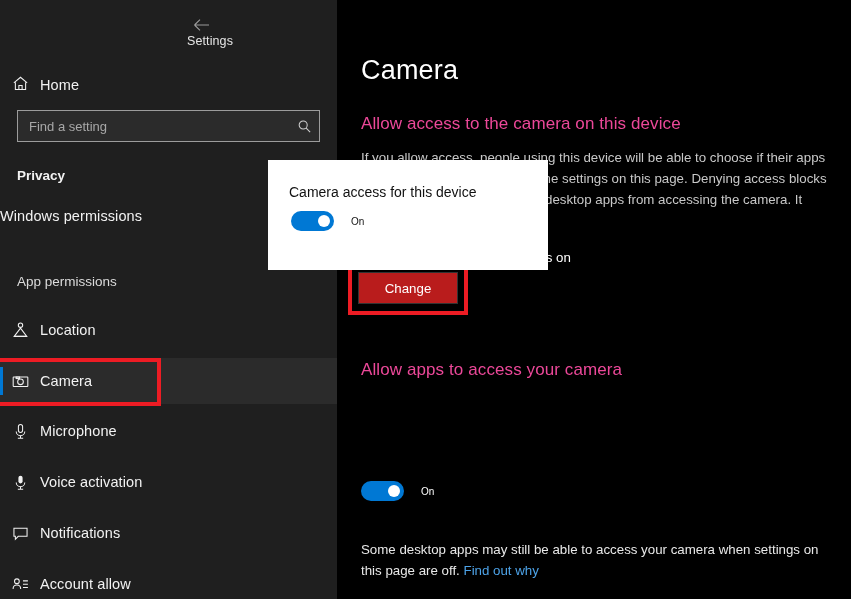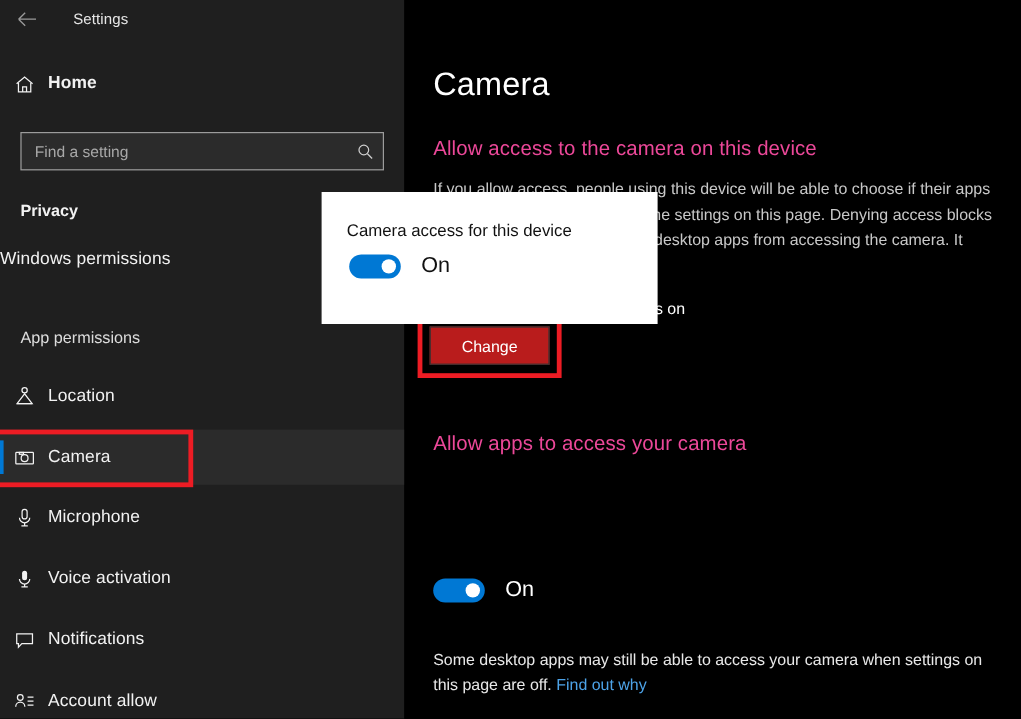--- a/index.html
+++ b/index.html
@@ -17,23 +17,23 @@
 
   
   #sidebar {
     position: absolute;
     left: 0; top: 0;
     width: 337px; height: 599px;
     background: #1f1f1f;
   }
   #titlebar {
     position: absolute;
-    left: 0; top: 0;
+    left: 0; top: 16px;
     width: 403px; height: 32px;
-    display: flex; align-items: center;
+    display: flex; align-items: center; flex-direction: column;
   }
   #back-arrow {
     width: 44px; height: 30px;
     display: flex; align-items: center; justify-content: center;
     color: #9a9a9a;
     font-size: 15px;
     line-height: 1;
   }
   #back-arrow svg { display: block; }
   #app-title {
@@ -41,21 +41,21 @@
     font-size: 12.5px;
     letter-spacing: .1px;
     margin-left: 17px;
   }
 
   
   #home-row {
     position: absolute;
     left: 0; top: 61px;
     width: 337px; height: 32px;
-    display: flex; align-items: flex-start; font-weight: bold;
+    display: flex; align-items: flex-end;
   }
   .nav-icon {
     width: 40px;
     display: flex; align-items: center; justify-content: center;
     color: #f2f2f2;
     flex: 0 0 40px;
   }
   .nav-icon svg { display: block; }
   .nav-label {
     color: #f2f2f2;
@@ -223,21 +223,21 @@
   .toggle-knob {
     position: absolute;
     right: 4px; top: 4px;
     width: 12px; height: 12px;
     border-radius: 50%;
     background: #ffffff;
   }
   .toggle-label {
     margin-left: 17px;
     color: #ffffff;
-    font-size: 18px;
+    font-size: 10px;
   }
 
   #footer-note {
     position: absolute;
     left: 24px; top: 539px;
     width: 478px;
     color: #e8e8e8;
     font-size: 13.3px;
     line-height: 21px;
   }

